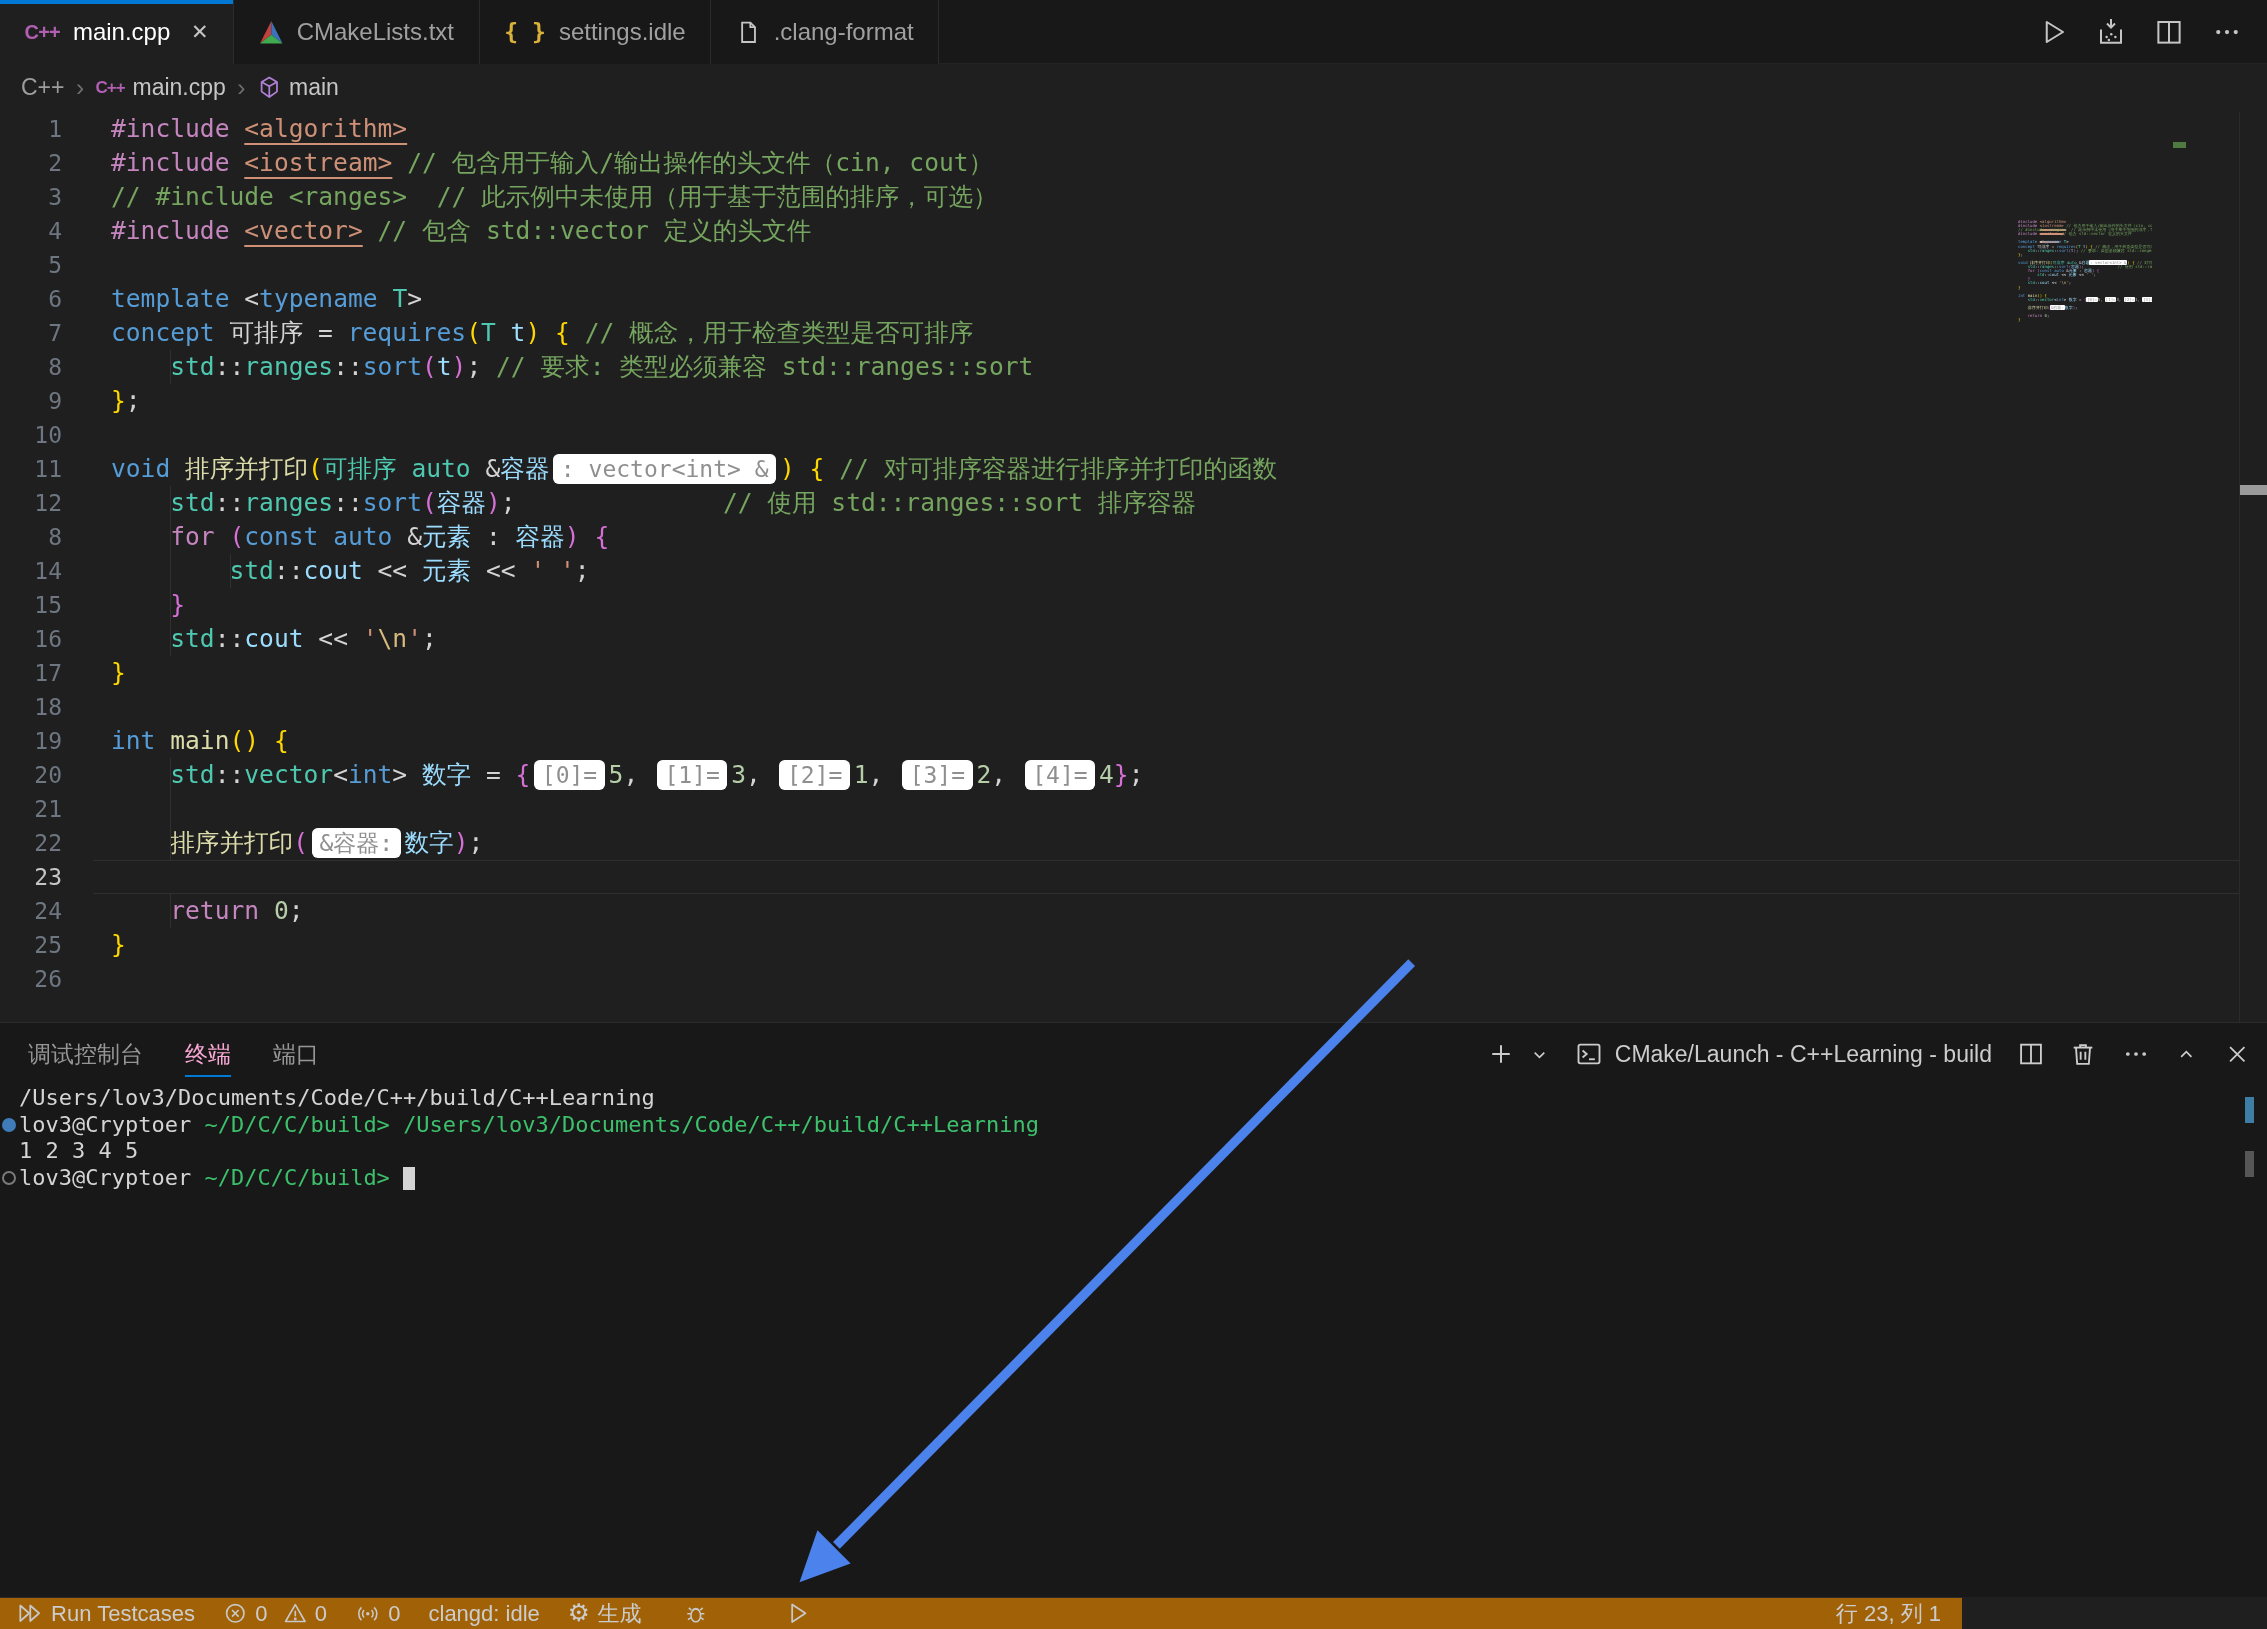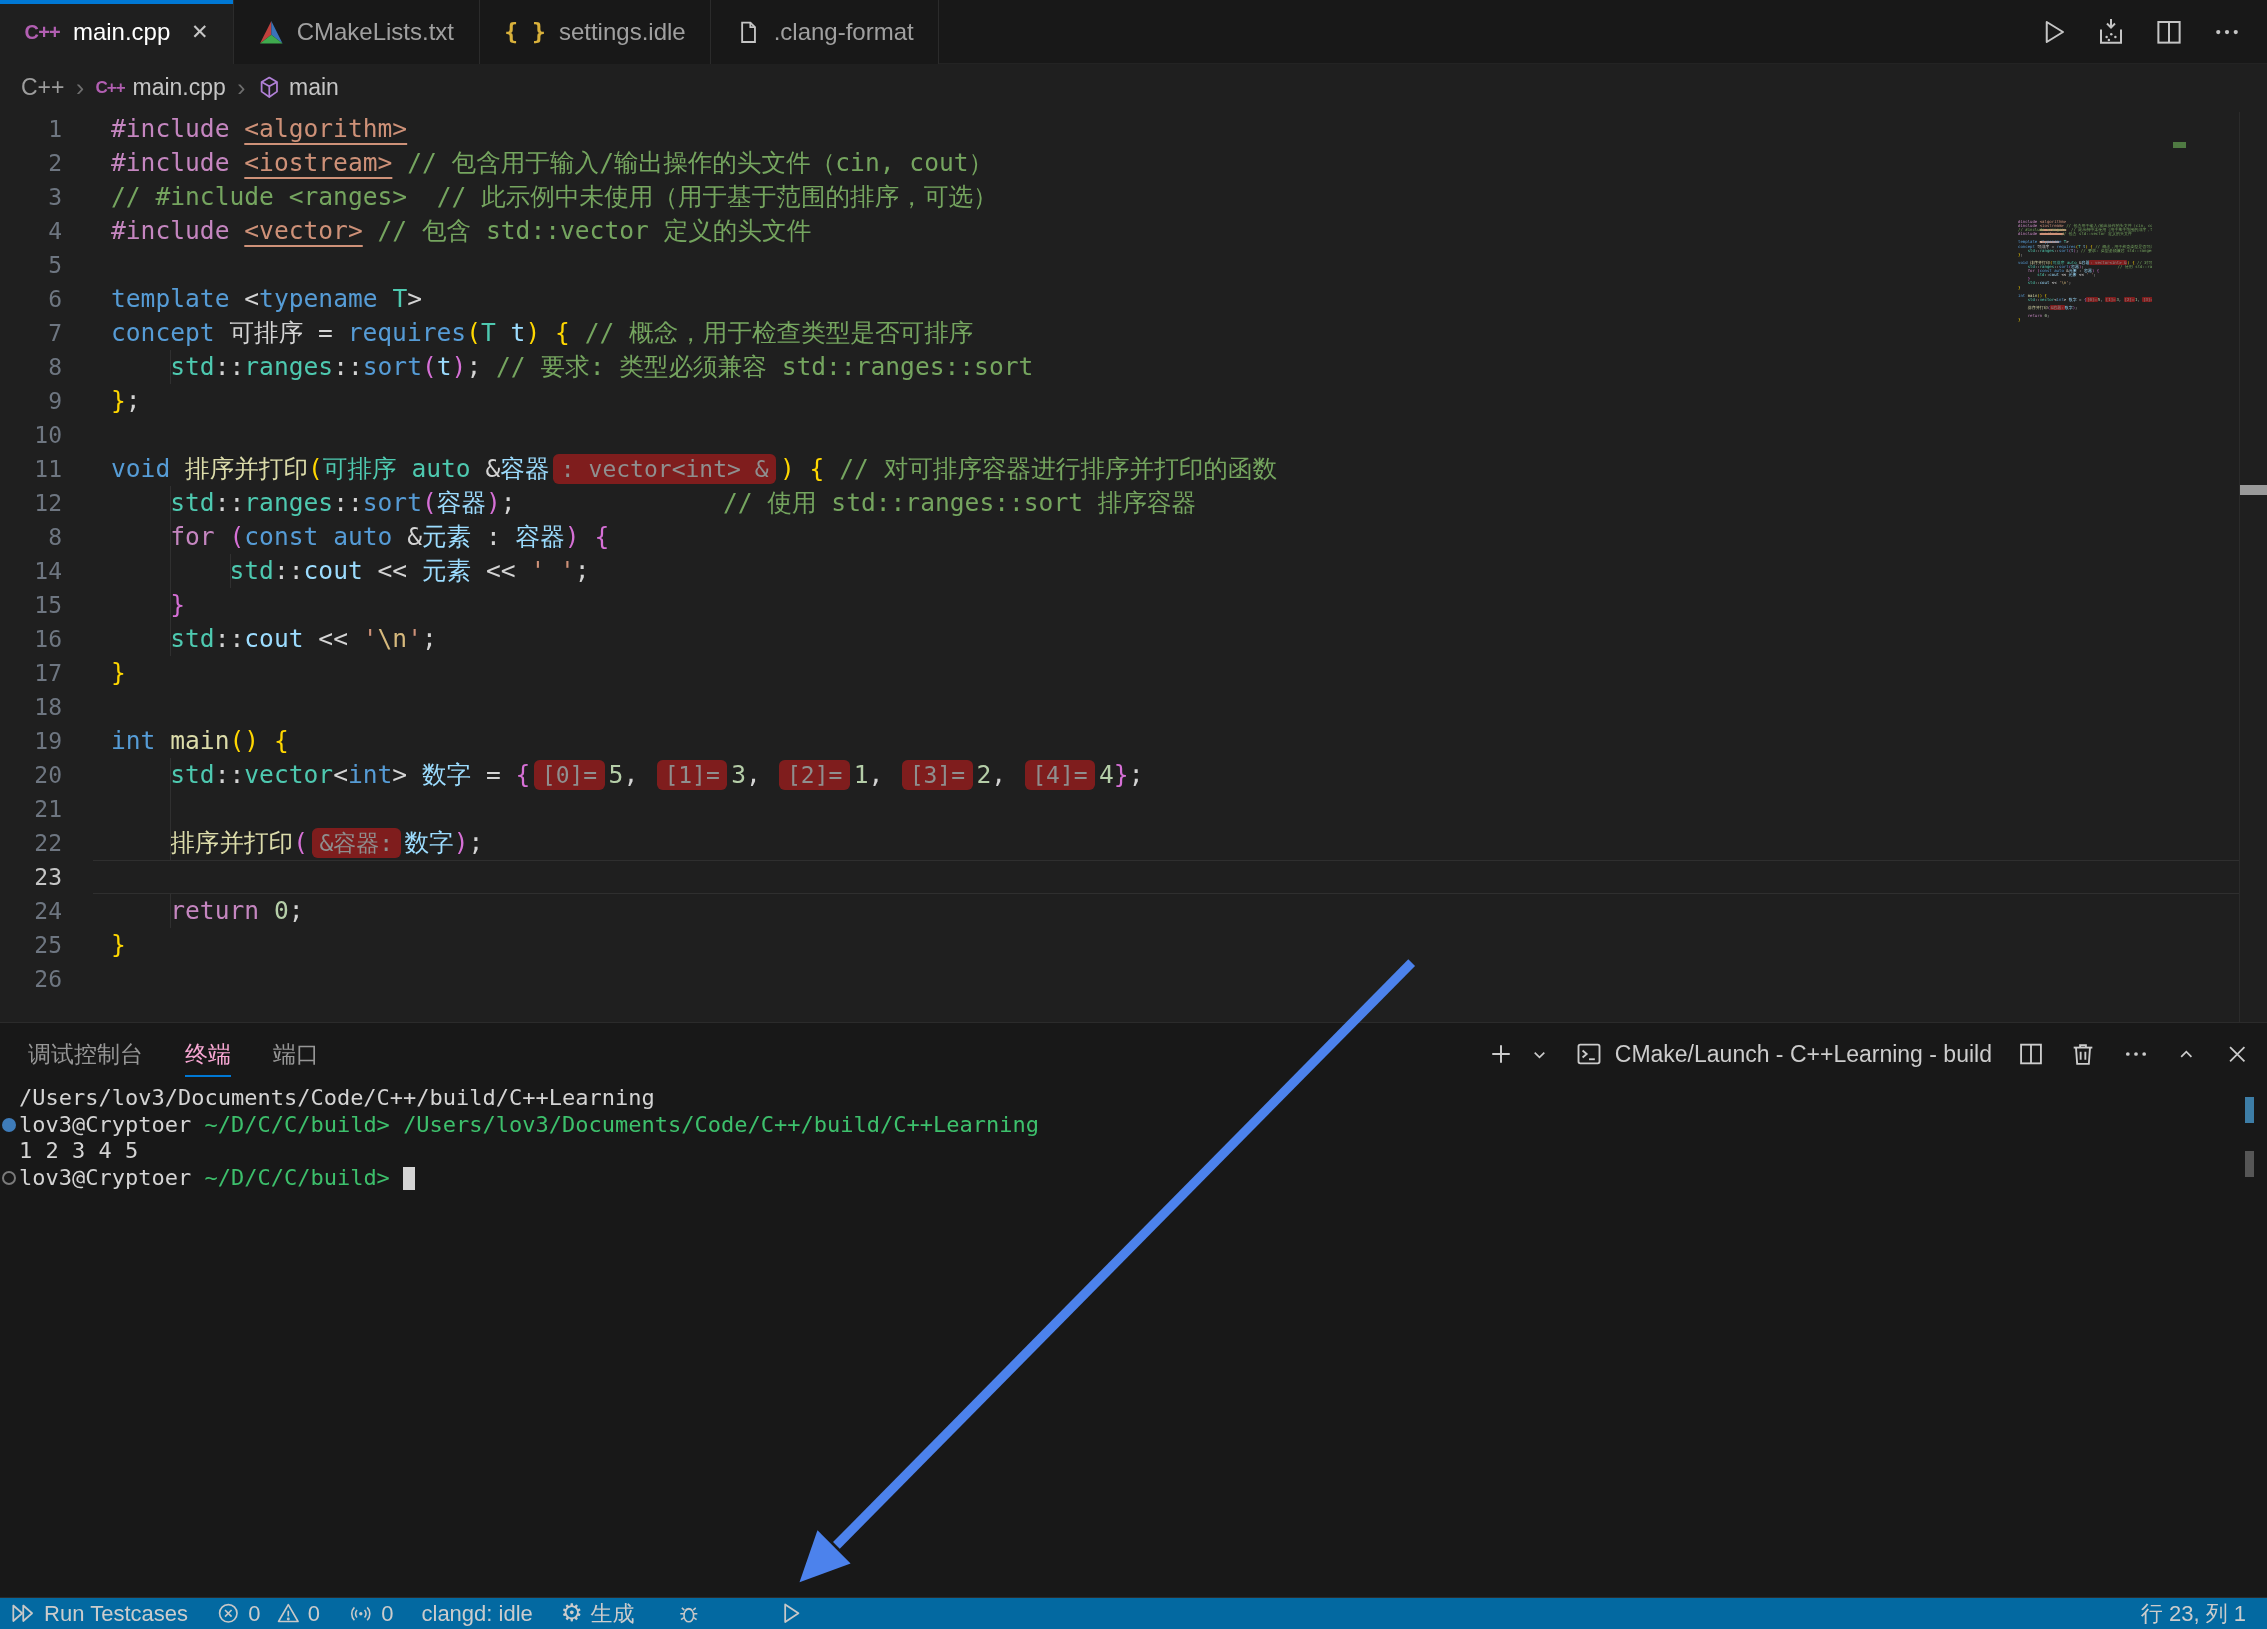--- a/index.html
+++ b/index.html
@@ -46,21 +46,21 @@
   .s-type{ color:#4ec9b0; }
   .s-var { color:#9cdcfe; }
   .s-fn  { color:#dcdcaa; }
   .s-str { color:#ce9178; }
   .s-esc { color:#d7ba7d; }
   .s-com { color:#75a55f; }
   .s-num { color:#b5cea8; }
   .s-b1  { color:#ffd700; }
   .s-b2  { color:#d670d6; }
   .s-inc { color:#ce9178; text-decoration:underline; text-decoration-thickness:1.9px; text-underline-offset:5.7px; }
-  .s-inlay { color:#8f8f8f; background:#7f1d1d; border-radius:5.7px; padding:1.9px 7.6px; margin:0 3.8px; font-size:23px; }
+  .s-inlay { color:#8f8f8f; background:#ffffff; border-radius:5.7px; padding:1.9px 7.6px; margin:0 3.8px; font-size:23px; }
 
   
   .minimap { position:absolute; left:2018px; top:108px; width:134px; height:112px; overflow:hidden; }
   .minimap .mm-line { height:4.1px; line-height:4.1px; white-space:pre;
                       font-family:"DejaVu Sans Mono", monospace; font-size:4px; }
   .minimap .s-inlay { padding:0 0.9px; margin:0; border-radius:0.9px; font-size:4px; }
   .mm-green-dash { position:absolute; left:2173px; top:142px; width:13.2px; height:5.7px; background:#4f7a42; }
   .ruler-border { position:absolute; left:2239px; top:112px; width:0.9px; height:910px; background:#2b2b2b; }
   .ruler-thumb { position:absolute; left:2240px; top:485px; width:27.4px; height:9.5px; background:#9a9a9a; }
 
@@ -81,22 +81,22 @@
   .tp { color:#d4d4d4; } .tg { color:#3dc06c; }
   .t-gutter { position:absolute; left:1.9px; top:6.6px; width:14px; height:14px; border-radius:50%; }
   .t-gutter.filled { background:#3e7cba; }
   .t-gutter.hollow { border:2.4px solid #7a7a7a; }
   .t-cursor { display:inline-block; width:12.3px; height:23px; background:#d4d4d4; vertical-align:middle; }
   .t-mark { position:absolute; width:8.5px; height:25.6px; }
   .t-mark.blue { left:2245px; top:74px; background:#3d7da6; }
   .t-mark.gray { left:2245px; top:128px; background:#565656; }
 
   
-  .statusbar { position:absolute; left:0; top:1597px; width:2267px; height:32px; background:#0369a1;
-               border-top:0.9px solid #2b2b2b; display:flex; align-items:center; padding:0 10px;
+  .statusbar { position:absolute; left:0; top:1597px; width:1962px; height:32px; background:#a16207;
+               border-top:0.9px solid #2b2b2b; display:flex; align-items:center; padding:0 17px;
                gap:28px; font-size:22px; color:#cccccc; }
   .sb-item { display:flex; align-items:center; gap:7.6px; cursor:pointer; }
   .sb-gear { font-size:24.6px; line-height:24.6px; }
   .sb-right { position:absolute; right:21px; top:0; height:32px; display:flex; align-items:center; cursor:pointer; }
   .sb-bug { margin-left:13.2px; }
   .sb-play { margin-left:49px; }
 
   
   .arrow-overlay { position:absolute; left:0; top:0; width:2267px; height:1630px; pointer-events:none; z-index:50; }
 </style>

